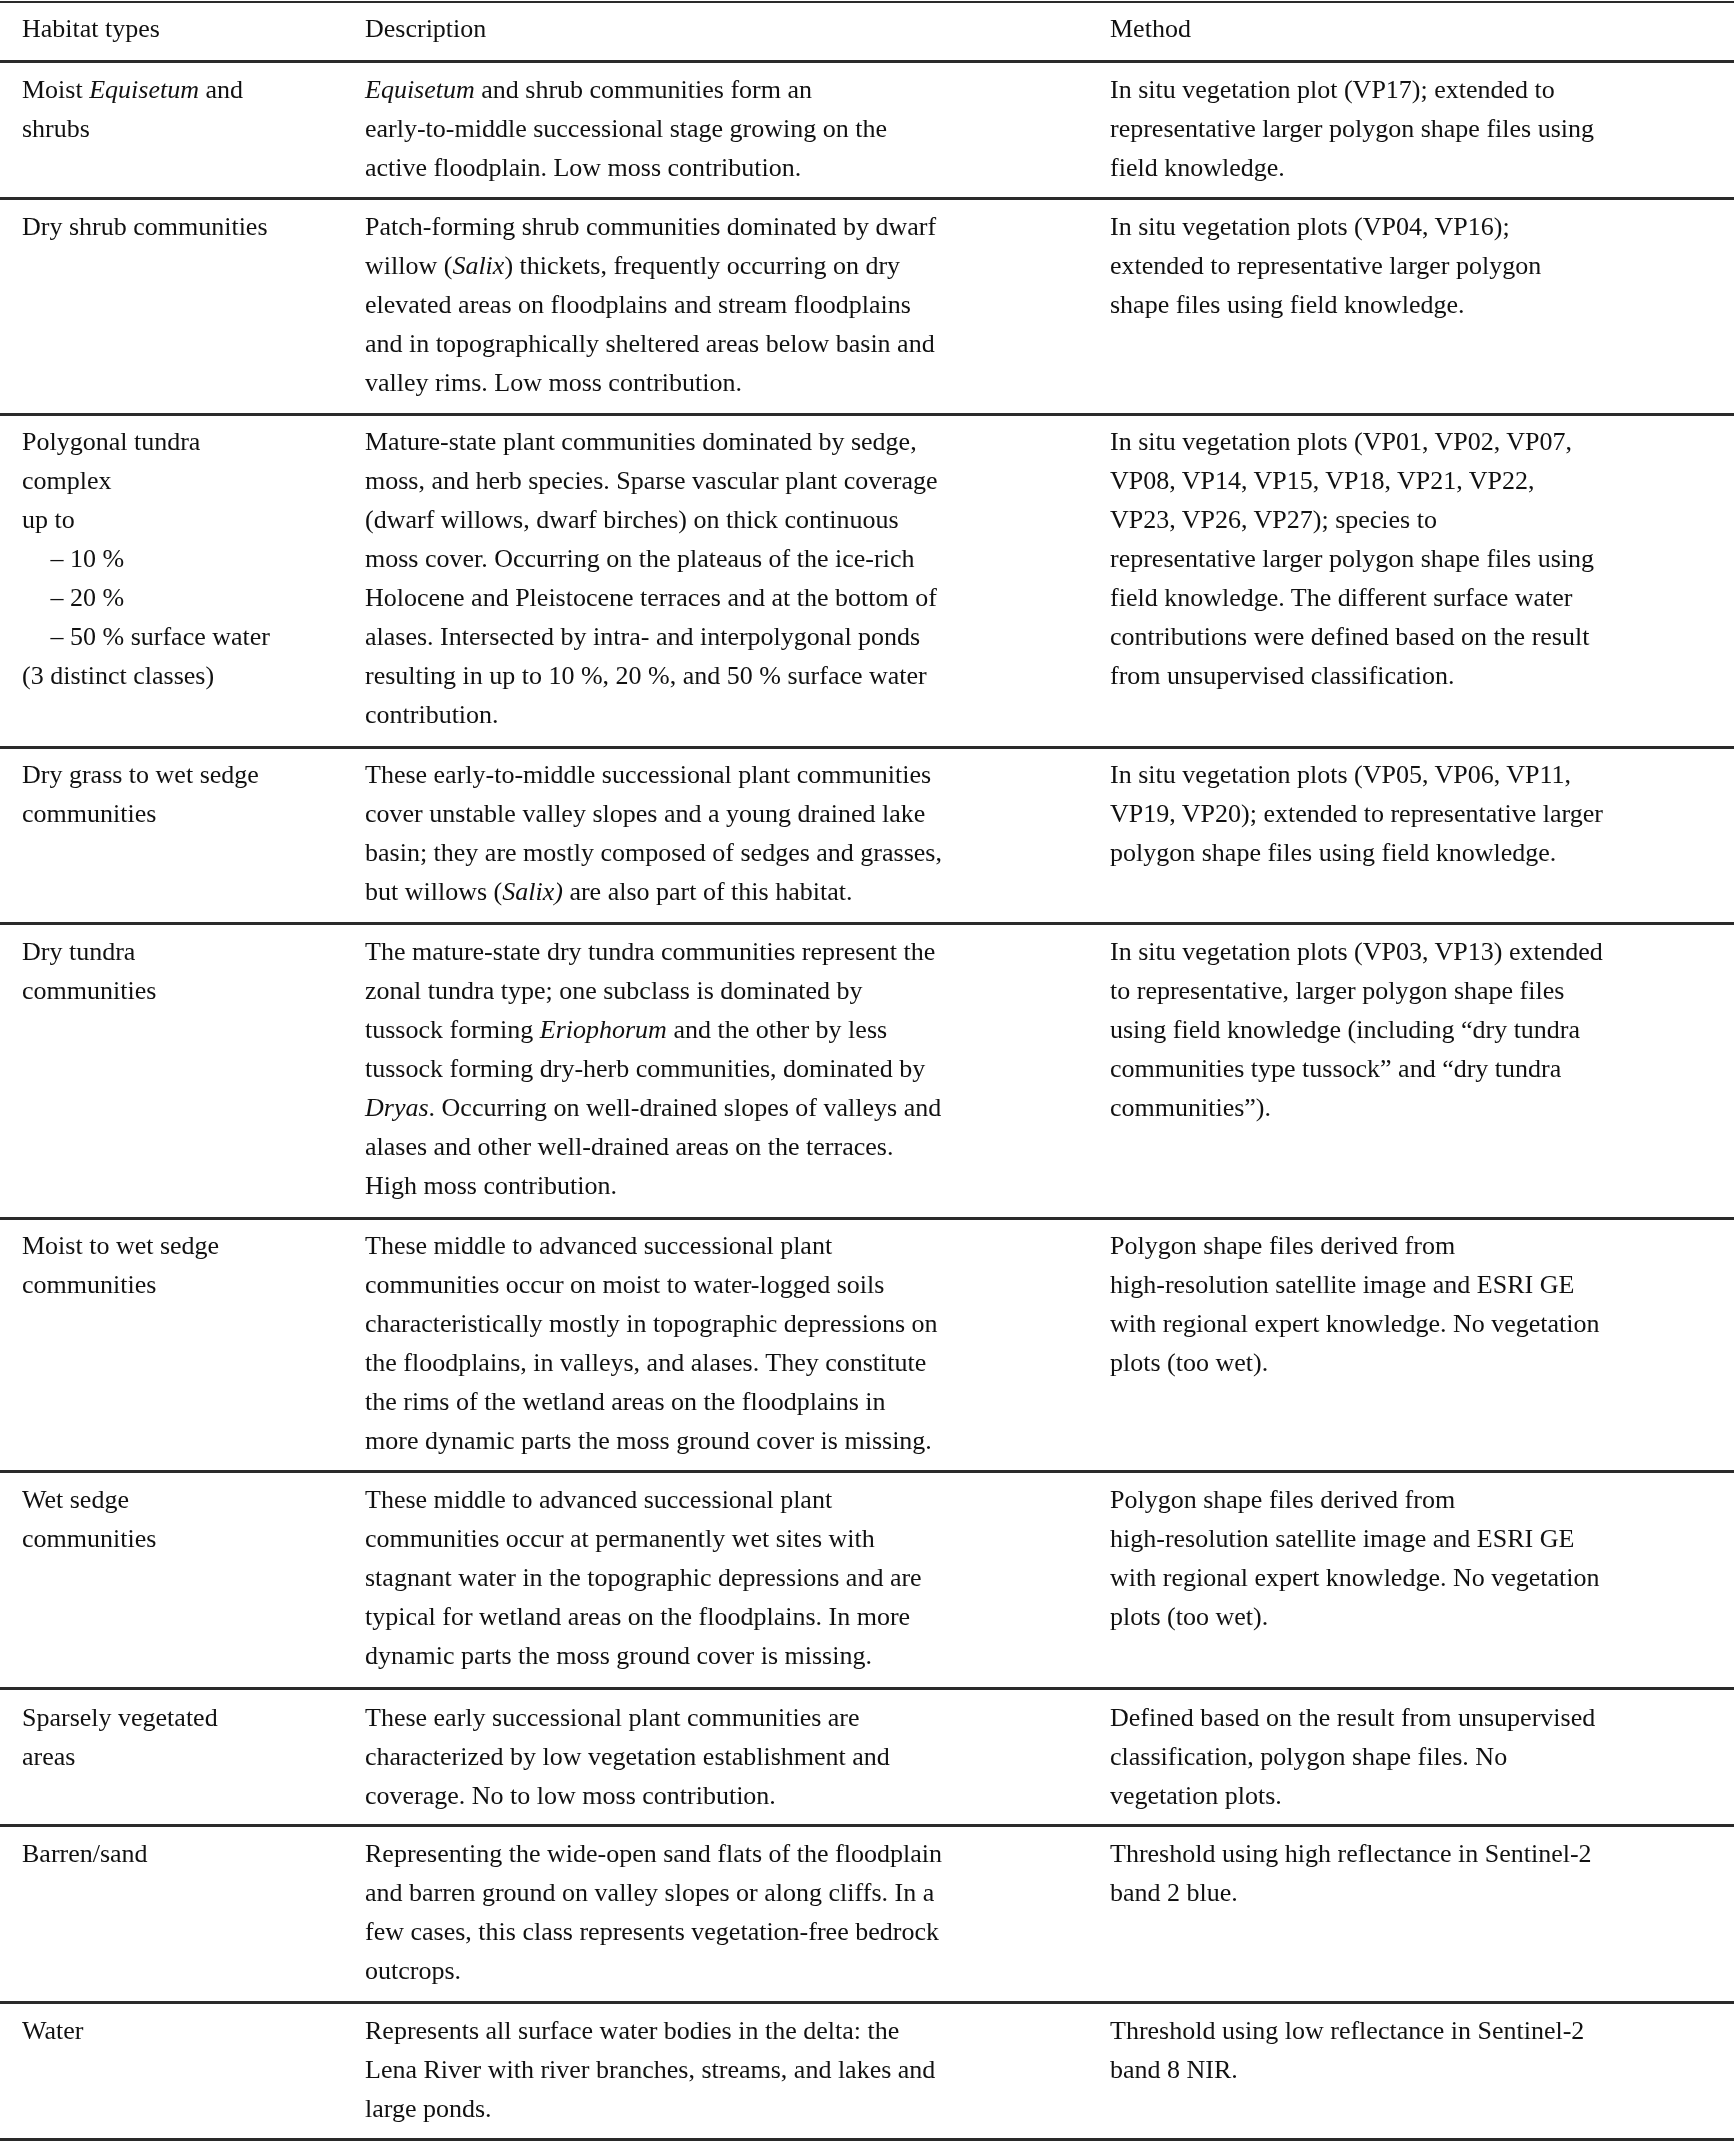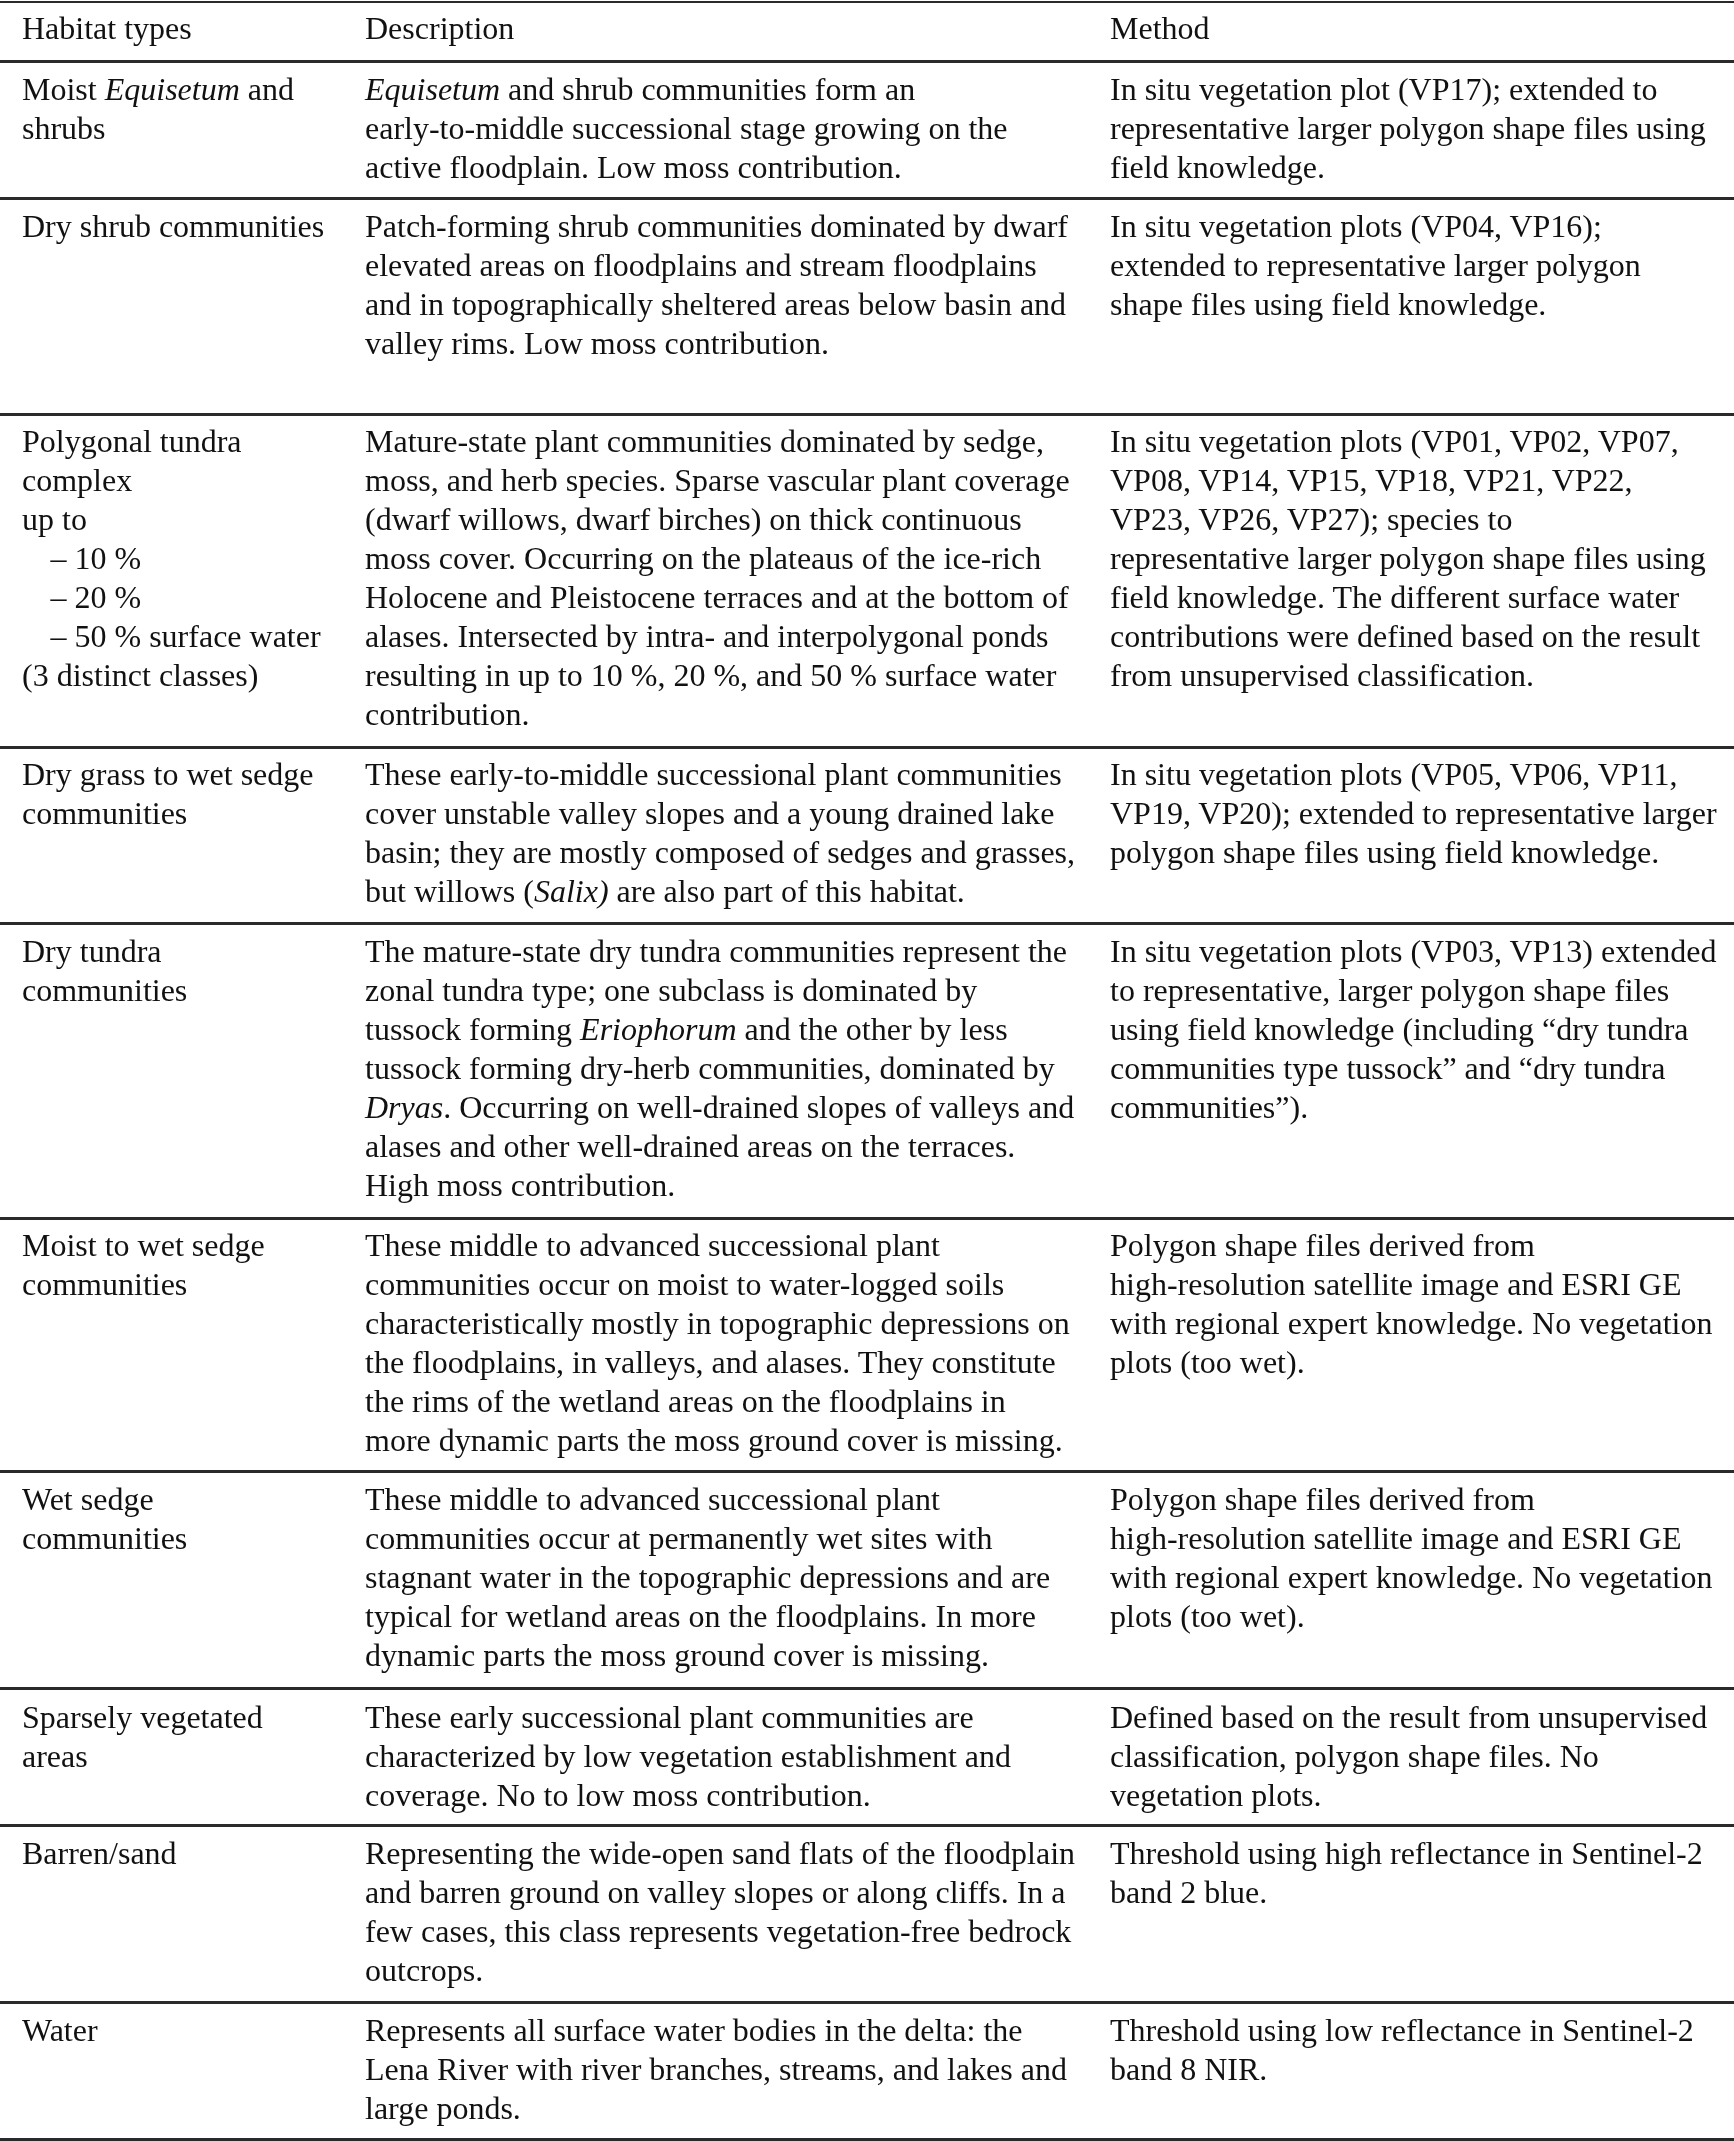--- a/index.html
+++ b/index.html
@@ -29,21 +29,21 @@
     background: #2a2a2a;
   }
   .row {
     position: absolute;
     left: 0;
     width: 1734px;
   }
   .cell {
     position: absolute;
     top: 6.7px;
-    font-size: 32px;
+    font-size: 26px;
     line-height: 39px;
     white-space: nowrap;
     letter-spacing: 0px;
   }
   .c1 { left: 22px; width: 336px; }
   .c2 { left: 365px; width: 730px; }
   .c3 { left: 1110px; width: 621px; }
   .line { display: block; }
   .indent { padding-left: 28.5px; }
   .header .cell { top: 6.7px; }
@@ -77,20 +77,21 @@
           <span class="line"><span>representative larger polygon shape files using</span></span>
           <span class="line"><span>field knowledge.</span></span>
         </div>
       </div>
       <div class="row" style="top: 200px; height: 213px; padding-left: 45px;">
         <div class="cell c1">
           <span class="line"><span>Dry shrub communities</span></span>
         </div>
         <div class="cell c2">
           <span class="line"><span>Patch-forming shrub communities dominated by dwarf</span></span>
+          <span class="line"><span>willow (</span><i>Salix</i><span>) thickets, frequently occurring on dry</span></span>
           <span class="line"><span>elevated areas on floodplains and stream floodplains</span></span>
           <span class="line"><span>and in topographically sheltered areas below basin and</span></span>
           <span class="line"><span>valley rims. Low moss contribution.</span></span>
         </div>
         <div class="cell c3">
           <span class="line"><span>In situ vegetation plots (VP04, VP16);</span></span>
           <span class="line"><span>extended to representative larger polygon</span></span>
           <span class="line"><span>shape files using field knowledge.</span></span>
         </div>
       </div>

